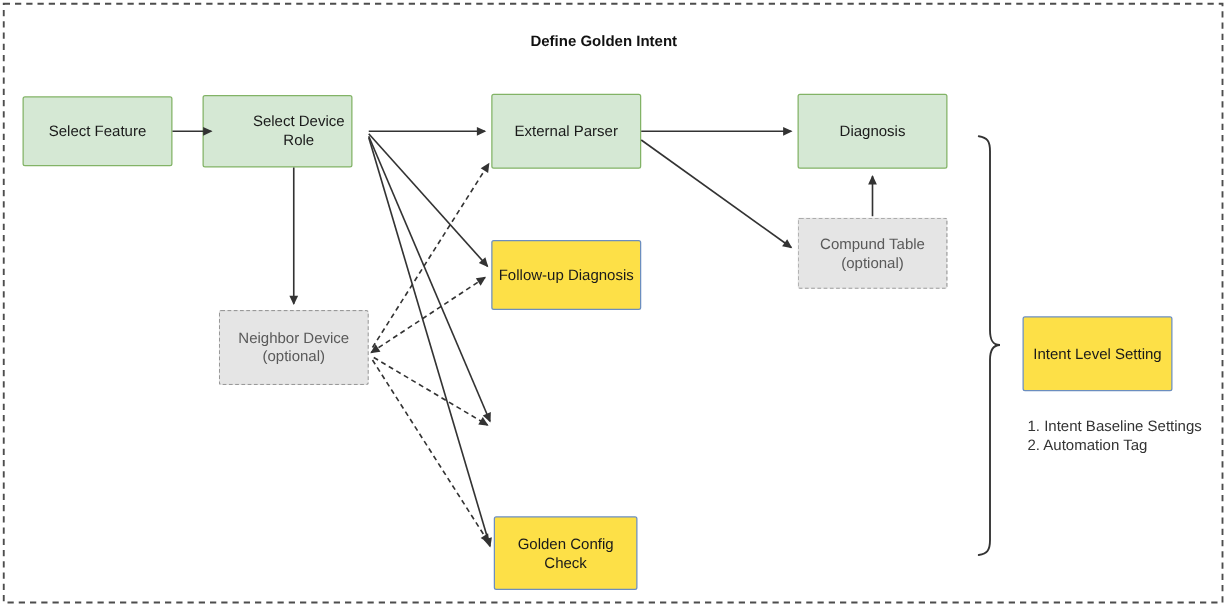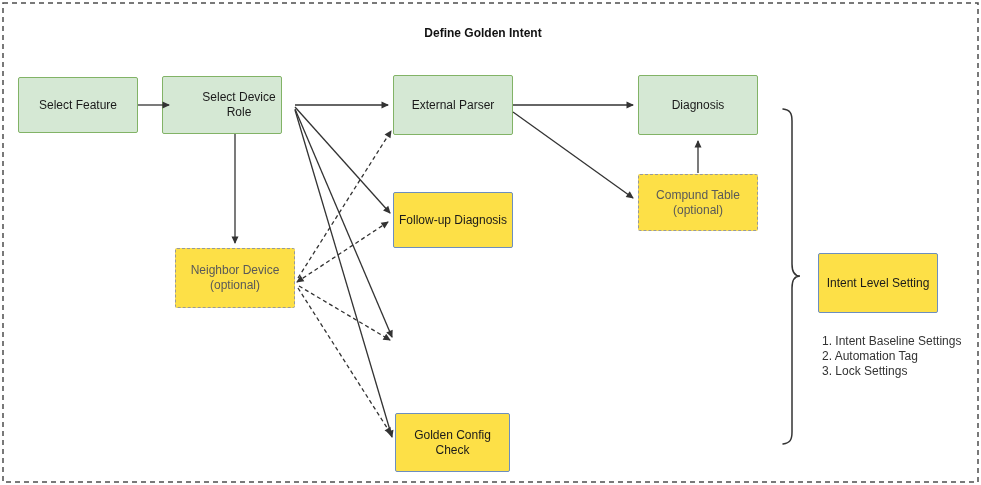--- a/index.html
+++ b/index.html
@@ -6,21 +6,21 @@
   body{width:981px;height:485px;position:relative;overflow:hidden;
        font-family:"Liberation Sans", sans-serif;}
   .canvas{position:absolute;inset:0;}
   .title{position:absolute;left:333px;top:26px;width:300px;text-align:center;
          font-size:12px;font-weight:bold;color:#111;}
   .node{position:absolute;box-sizing:border-box;border-radius:2px;
         display:flex;flex-direction:column;align-items:center;justify-content:center;
         font-size:12px;color:#1a1a1a;text-align:center;line-height:15px;cursor:default;}
   .node.green{background:#d5e8d4;border:1px solid #82b366;}
   .node.blue{background:#fde047;border:1px solid #6c8ebf;justify-content:center;}
-  .node.gray{background:#fde047;border:1px dashed #999999;color:#595959;text-align:right;}
+  .node.gray{background:#e5e5e5;border:1px dashed #999999;color:#595959;text-align:right;}
   .node span{display:block;}
   #edges-layer{position:absolute;left:0;top:0;width:981px;height:485px;
                pointer-events:none;}
   .annotations{position:absolute;left:822px;top:334px;font-size:12px;color:#333;
                line-height:15px;}
   
   #n-select_feature{left:18px;top:77px;width:120px;height:56px;}
   #n-select_device_role{left:162px;top:76px;width:120px;height:58px;padding-left:34px;}
   #n-command_parser{left:393px;top:75px;width:120px;height:60px;}
   #n-diagnosis{left:638px;top:75px;width:120px;height:60px;}
@@ -64,21 +64,20 @@
   <div class="node blue" id="n-golden_config_check">
     <span>Golden Config Check</span>
   </div>
   <div class="node blue" id="n-intent_level_setting">
     <span>Intent Level Setting</span>
   </div>
 
   <div class="annotations">
     <div>1. Intent Baseline Settings</div>
     <div>2. Automation Tag</div>
-    <div>3. Lock Settings</div>
   </div>
 
   <svg id="edges-layer" width="981" height="485" viewBox="0 0 981 485" xmlns="http://www.w3.org/2000/svg">
     <defs>
       <marker id="ah" markerUnits="userSpaceOnUse" markerWidth="9" markerHeight="8" refX="7" refY="4" orient="auto">
         <path d="M0.5,0.5 L8,4 L0.5,7.5 Z" fill="#333333"></path>
       </marker>
       <marker id="ahs" markerUnits="userSpaceOnUse" markerWidth="9" markerHeight="8" refX="7" refY="4" orient="auto-start-reverse">
         <path d="M0.5,0.5 L8,4 L0.5,7.5 Z" fill="#333333"></path>
       </marker>

